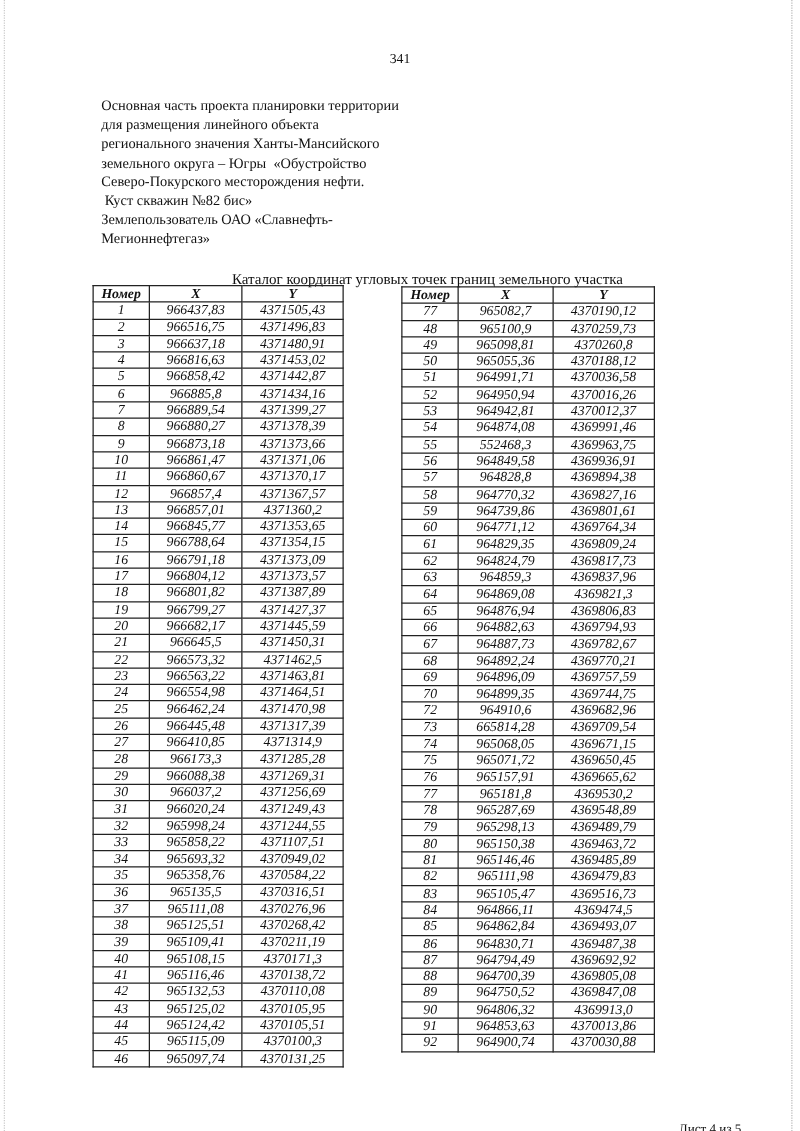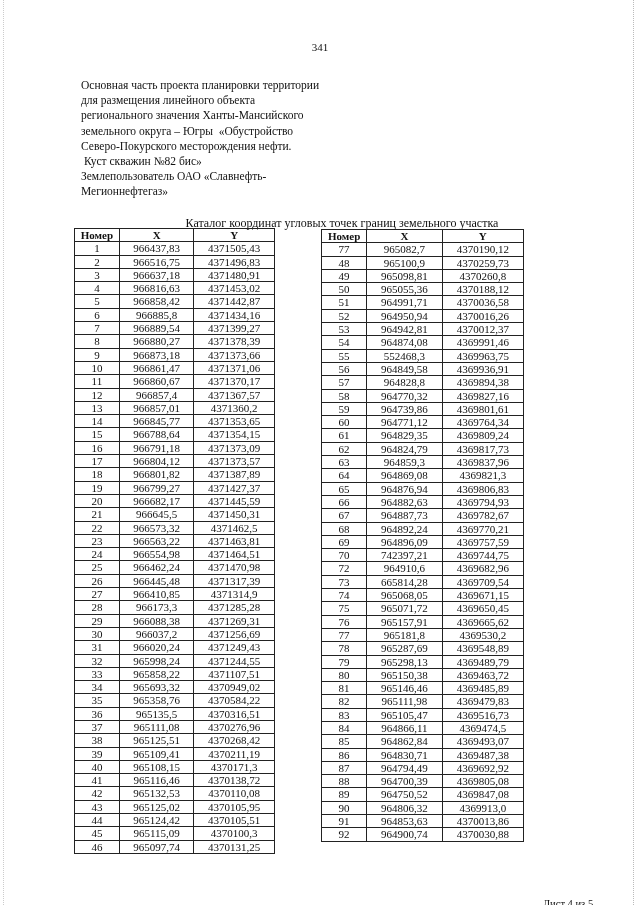--- a/index.html
+++ b/index.html
@@ -2,21 +2,21 @@
 <html><head>
 <meta charset="utf-8">
 <style>
   html, body { margin:0; padding:0; background:#fff; }
   body { width:640px; height:905px; position:relative; overflow:hidden;
          font-family:"Liberation Serif","DejaVu Serif",serif; color:#111; }
   .page-num { position:absolute; left:0; width:640px; top:41px; text-align:center; font-size:11px; }
   .header { position:absolute; left:81px; top:78px; font-size:11.5px; line-height:15.2px; }
   .header .line { white-space:pre; }
   .catalog-title { position:absolute; left:0; width:640px; top:190px; text-align:center; font-size:12px; padding-left:44px; box-sizing:border-box;margin-top:26px; }
-  table.coords { position:absolute; border-collapse:collapse; font-size:11px; }
+  table.coords { position:absolute; border-collapse:collapse; font-size:11px;font-style:italic; }
   table.coords th, table.coords td { border:1px solid #222; padding:0; height:12.3px; line-height:12.3px; text-align:center; }
   table.coords th { font-weight:bold; }
   #tbl-left { left:74px; top:228px; width:201px; }
   #tbl-right { left:321px; top:229px; width:203px; }
   .c-num { width:45px; } .c-x { width:75px; } .c-y { width:81px; }
   .footer { position:absolute; left:543px; top:898px; font-size:10.5px;text-align:right; }
   .edge-right { position:absolute; right:6px; top:0; height:905px; border-left:1px dotted #bbb; }
   .edge-left { position:absolute; left:3px; top:0; height:905px; border-left:1px dotted #ccc; }
 </style>
 </head>
@@ -411,21 +411,21 @@
         <td>964892,24</td>
         <td>4369770,21</td>
       </tr>
       <tr>
         <td>69</td>
         <td>964896,09</td>
         <td>4369757,59</td>
       </tr>
       <tr>
         <td>70</td>
-        <td>742397,21</td>
+        <td>964899,35</td>
         <td>4369744,75</td>
       </tr>
       <tr>
         <td>72</td>
         <td>964910,6</td>
         <td>4369682,96</td>
       </tr>
       <tr>
         <td>73</td>
         <td>665814,28</td>

